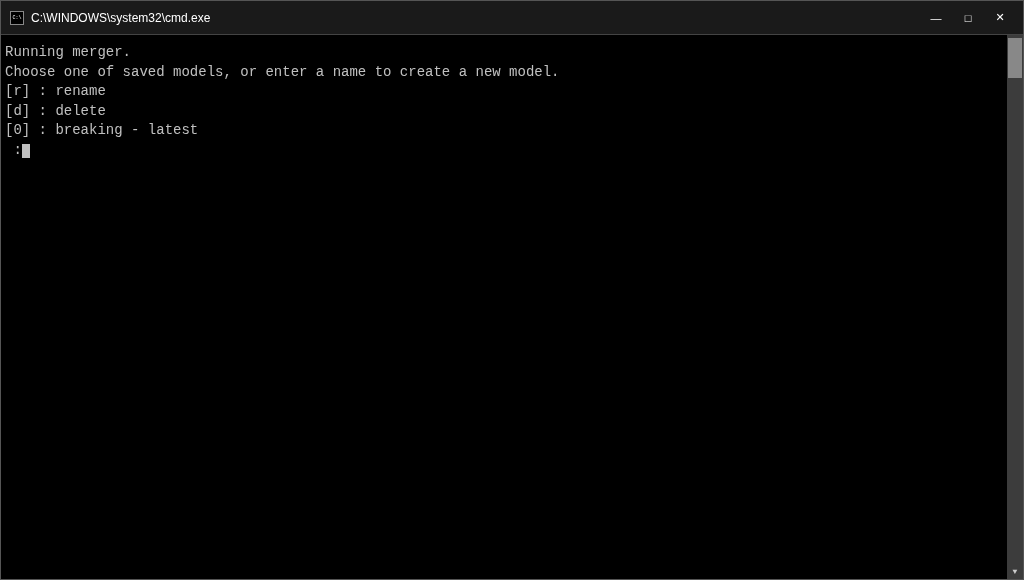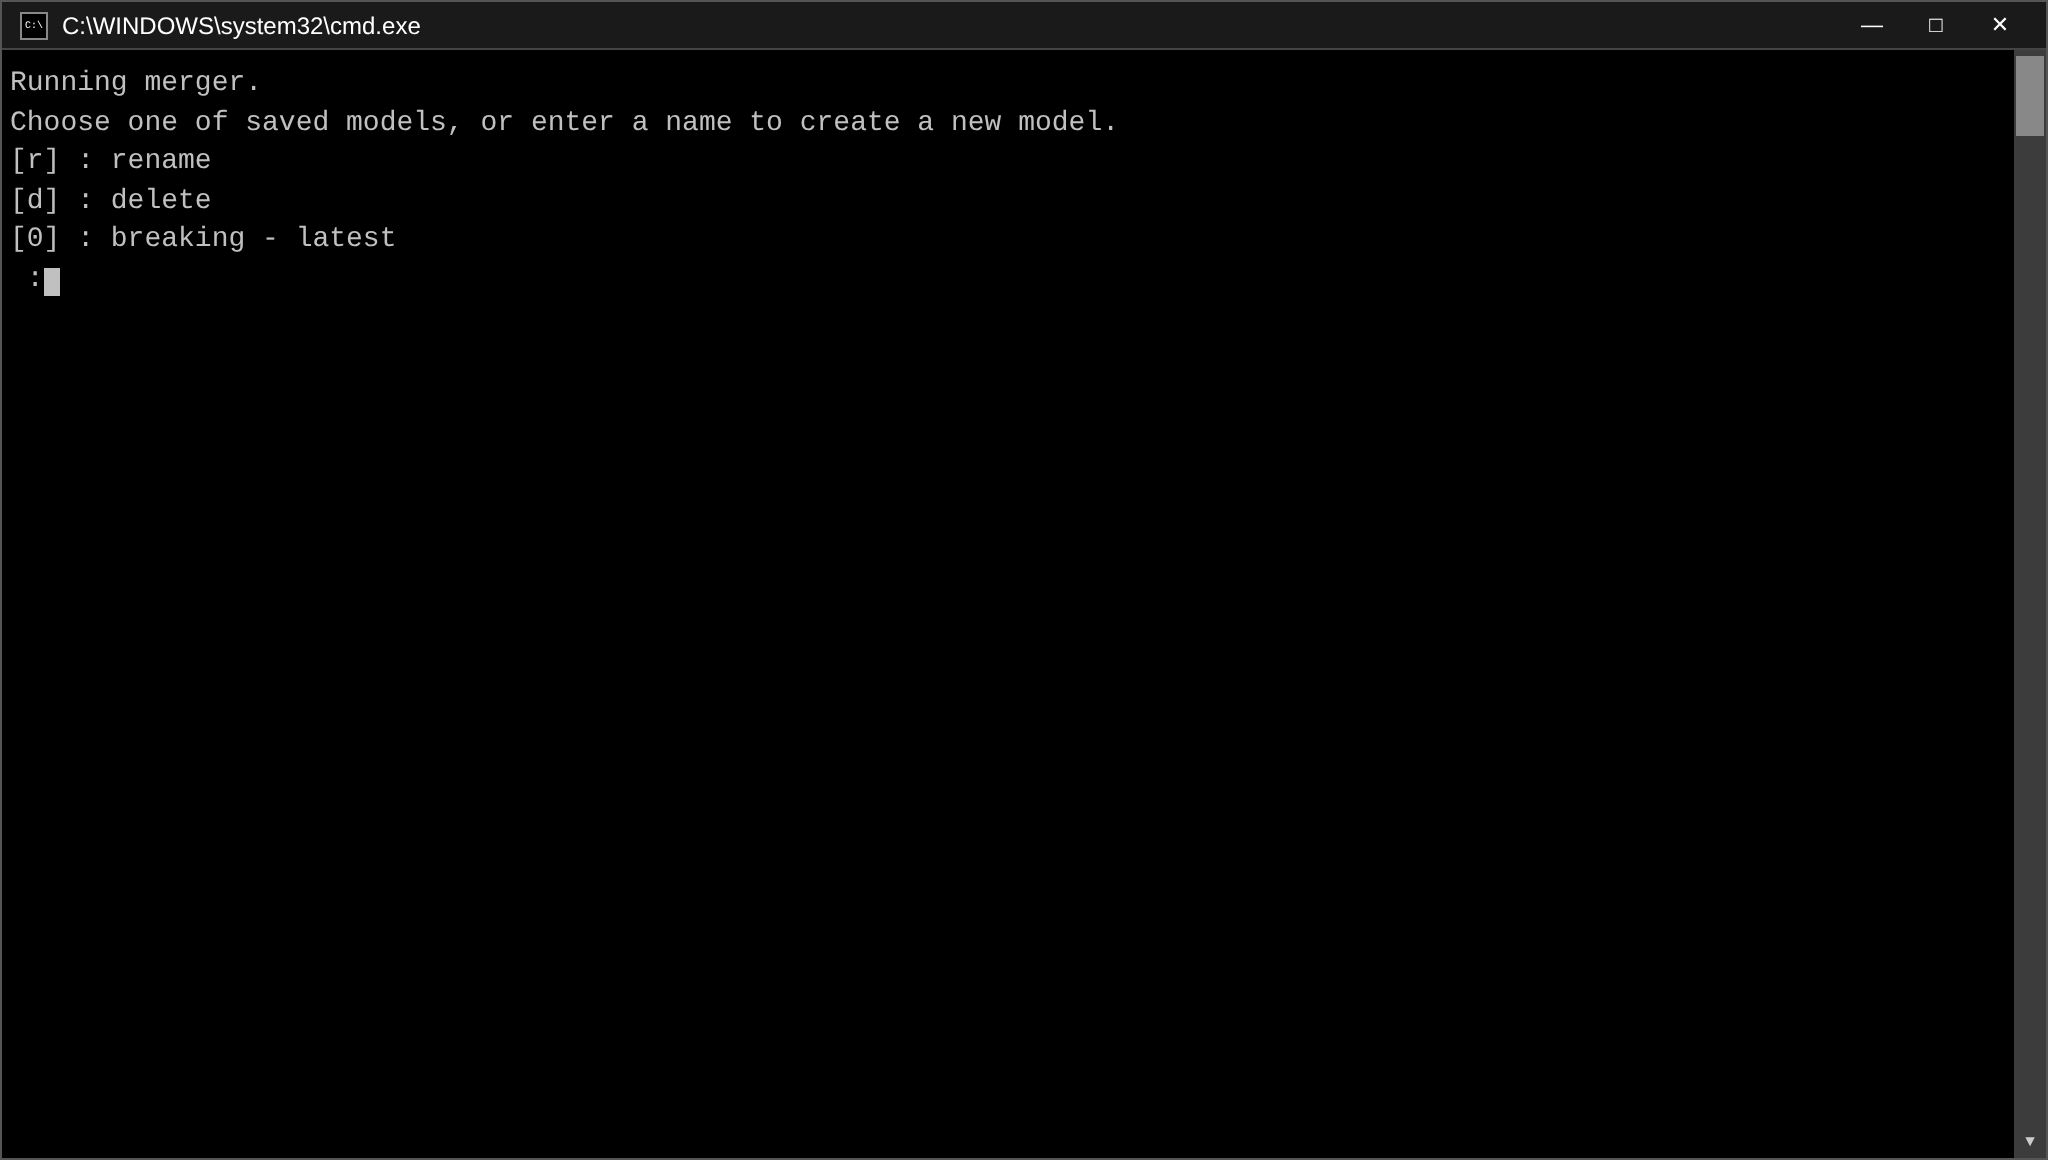--- a/index.html
+++ b/index.html
@@ -23,21 +23,21 @@
       height: 580px;
       background: #000000;
       border: 1px solid #555;
       display: flex;
       flex-direction: column;
       font-family: 'Courier New', Consolas, monospace;
     }
 
     .title-bar {
       background: #1a1a1a;
-      height: 24px;
+      height: 34px;
       display: flex;
       align-items: center;
       padding: 0 8px;
       justify-content: space-between;
       flex-shrink: 0;
       border-bottom: 1px solid #444;
     }
 
     .title-bar-left {
       display: flex;

